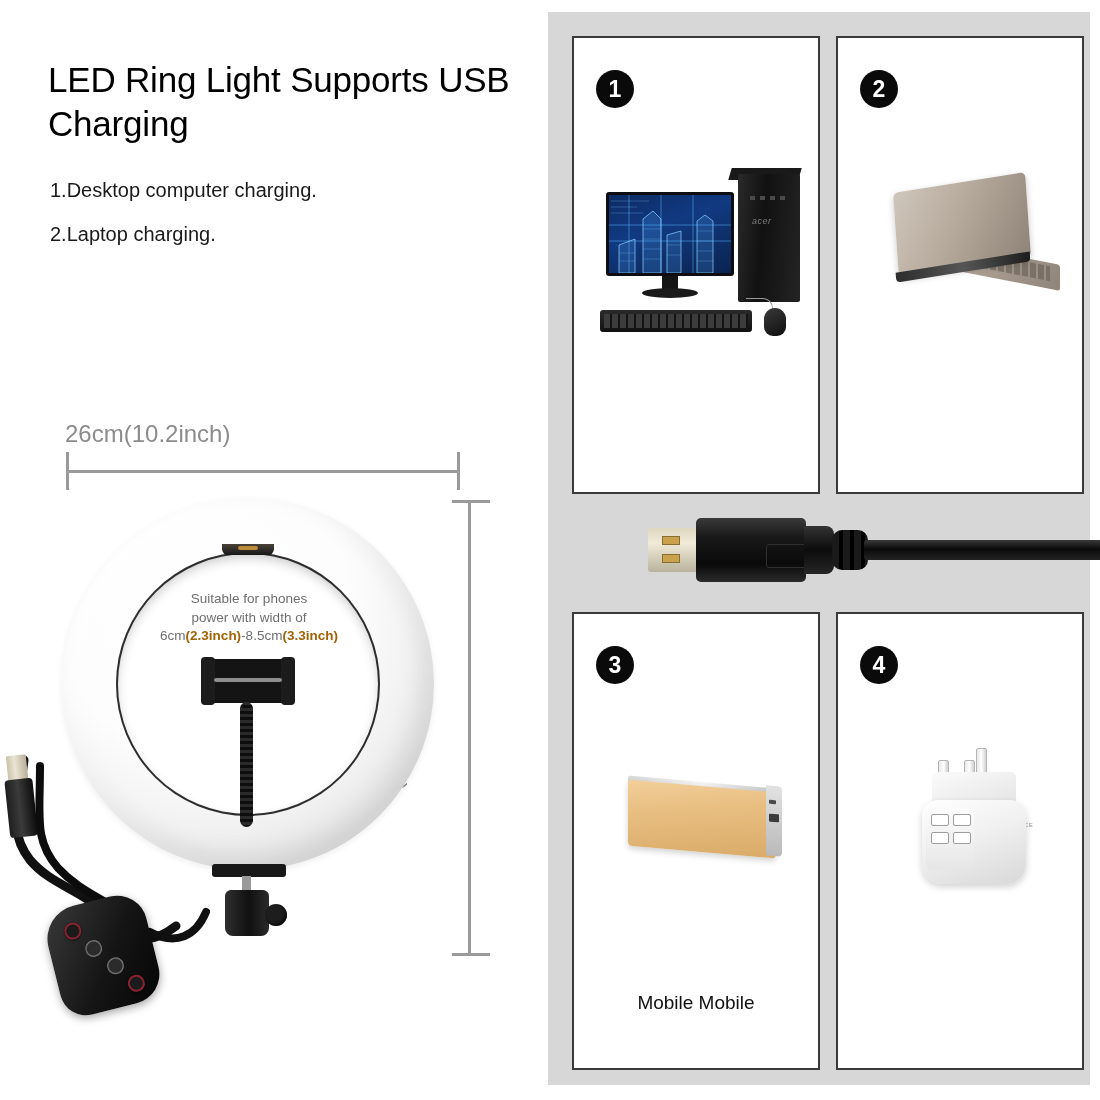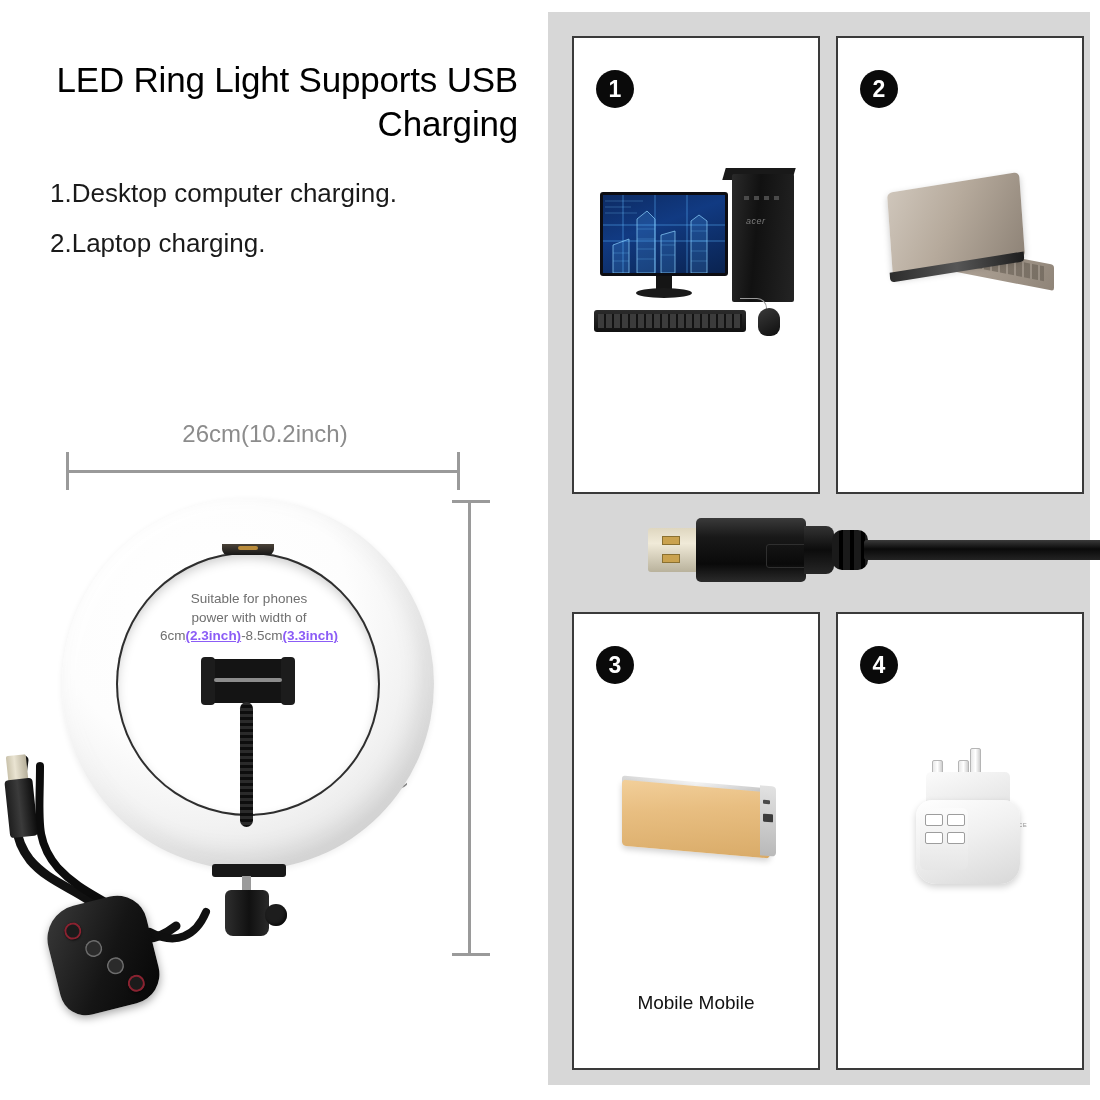--- a/index.html
+++ b/index.html
@@ -26,42 +26,41 @@
 
   .headline {
     position: absolute;
     left: 48px; top: 58px;
     width: 470px;
     font-size: 35px;
     line-height: 1.25;
     color: #000000;
     font-weight: 400;
     letter-spacing: -0.2px;
-    text-align: right;
   }
 
   .feature-list {
     position: absolute;
     left: 50px; top: 180px;
     width: 440px;
   }
   .feature-item {
-    font-size: 26px;
+    font-size: 20px;
     color: #1a1a1a;
     line-height: 1.0;
     margin-bottom: 24px;
     white-space: nowrap;
   }
 
   
   .dim-width-label {
     position: absolute;
     left: 65px; top: 420px;
     width: 400px;
-    text-align: center;
+    text-align: left;
     font-size: 24px;
     color: #8c8c8c;
   }
   .dim-width-line {
     position: absolute;
     left: 66px; top: 470px;
     width: 394px; height: 3px;
     background: #9a9a9a;
   }
   .dim-width-tick-l, .dim-width-tick-r {
@@ -143,21 +142,21 @@
   }
   .ring-note {
     position: absolute;
     left: 72px; top: 92px;
     width: 230px;
     text-align: center;
     font-size: 13.5px;
     line-height: 1.38;
     color: #6f6f6f;
   }
-  .ring-note b { color: #8b5cf6; font-weight: 700; text-decoration: underline; }
+  .ring-note b { color: #a16207; font-weight: 700; }
 
   
   .clamp {
     position: absolute;
     left: 139px; top: 159px;
     width: 94px; height: 48px;
   }
   .clamp-body {
     position: absolute;
     left: 8px; top: 2px;
@@ -300,21 +299,21 @@
   .card-label {
     position: absolute;
     left: 0; bottom: 54px;
     width: 100%;
     text-align: center;
     font-size: 19px;
     color: #111111;
   }
   .card-art {
     position: absolute;
-    left: 8px; top: 120px;
+    left: 14px; top: 120px;
     width: 100%; height: 210px;
   }
 
   
   .pc-monitor {
     position: absolute;
     left: 18px; top: 34px;
     width: 128px; height: 84px;
     background: #0d0d12;
     border-radius: 3px;

